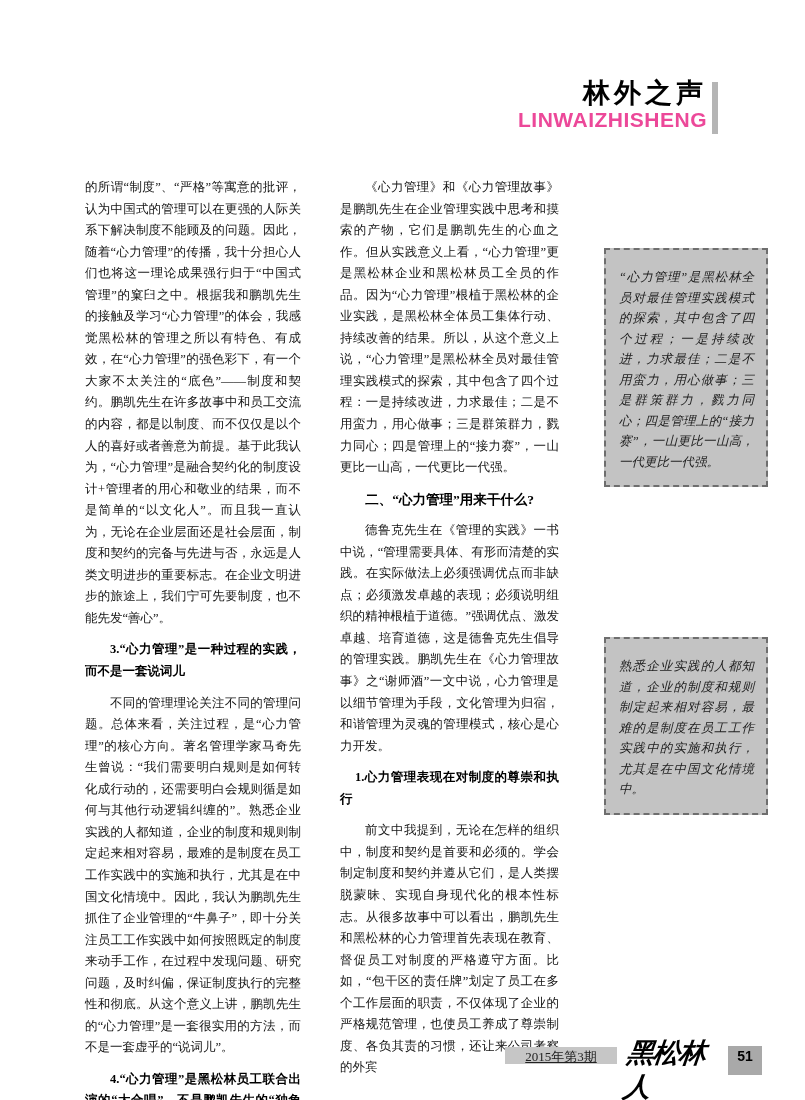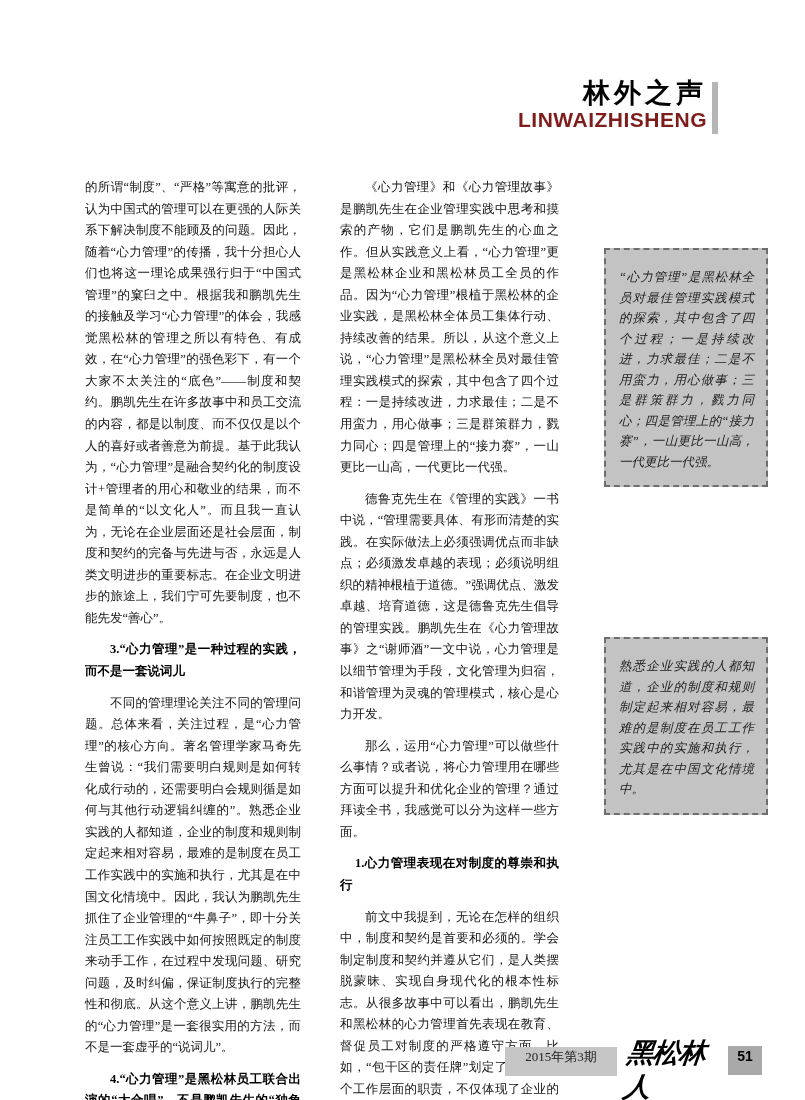--- a/index.html
+++ b/index.html
@@ -3,21 +3,21 @@
 <meta charset="utf-8">
 <style>
   html,body{margin:0;padding:0;}
   body{
     width:805px;height:1100px;position:relative;background:#ffffff;overflow:hidden;
     font-family:"Liberation Serif","DejaVu Serif",serif;color:#111;
   }
   
   .hdr{position:absolute;top:78px;right:98px;text-align:right;margin-left:15px;}
   .hdr-cn{font-size:27px;font-weight:bold;letter-spacing:4px;color:#000;line-height:30px;}
-  .hdr-py{font-size:21px;font-weight:bold;color:#7f1d1d;letter-spacing:0.5px;line-height:24px;
+  .hdr-py{font-size:21px;font-weight:bold;color:#ec4899;letter-spacing:0.5px;line-height:24px;
           font-family:"Liberation Sans","DejaVu Sans",sans-serif;}
   .hdr-bar{position:absolute;left:712px;top:82px;width:6px;height:52px;background:#b5b5b5;}
   
   .col{position:absolute;top:167px;font-size:12.5px;line-height:21.55px;text-align:justify;
        text-justify:inter-character;color:#141414;}
   .col p{margin:10px;text-indent:2em;}
   .col p.noindent{text-indent:0;}
   #col1{left:75px;width:236px;}
   #col2{left:330px;width:239px;}
   .h-bold{font-weight:bold;color:#000;}
@@ -28,22 +28,22 @@
     position:absolute;left:604px;width:164px;box-sizing:border-box;
     background:#c3c3c3;border:2px dashed #6e6e6e;
     padding:17px 12px 13px 13px;
     font-style:italic;font-size:12.5px;line-height:20.5px;text-align:justify;
     color:#1c1c1c;
   }
   #pq1{top:248px;min-height:236px;}
   #pq2{top:637px;min-height:160px;}
   
   .ft-issue{
-    position:absolute;left:505px;top:1047px;width:112px;height:29px;
-    background:#c6c6c6;color:#222;font-size:13px;line-height:19px;text-align:center;
+    position:absolute;left:505px;top:1047px;width:112px;height:17px;
+    background:#c6c6c6;color:#222;font-size:13px;line-height:19px;text-align:center;text-decoration:underline;
   }
   .ft-logo{
     position:absolute;left:627px;top:1036px;width:100px;height:34px;
     font-size:27px;font-weight:bold;font-style:italic;color:#000;
     letter-spacing:-1px;line-height:34px;transform:skewX(-6deg);
   }
   .ft-badge{
     position:absolute;left:728px;top:1046px;width:34px;height:29px;
     background:#a9a9a9;color:#000;font-weight:bold;font-size:14px;line-height:21px;
     text-align:center;font-family:"Liberation Sans","DejaVu Sans",sans-serif;
@@ -60,22 +60,22 @@
 
 <div class="col" id="col1">
   <p class="noindent">的所谓“制度”、“严格”等寓意的批评，认为中国式的管理可以在更强的人际关系下解决制度不能顾及的问题。因此，随着“心力管理”的传播，我十分担心人们也将这一理论成果强行归于“中国式管理”的窠臼之中。根据我和鹏凯先生的接触及学习“心力管理”的体会，我感觉黑松林的管理之所以有特色、有成效，在“心力管理”的强色彩下，有一个大家不太关注的“底色”——制度和契约。鹏凯先生在许多故事中和员工交流的内容，都是以制度、而不仅仅是以个人的喜好或者善意为前提。基于此我认为，“心力管理”是融合契约化的制度设计+管理者的用心和敬业的结果，而不是简单的“以文化人”。而且我一直认为，无论在企业层面还是社会层面，制度和契约的完备与先进与否，永远是人类文明进步的重要标志。在企业文明进步的旅途上，我们宁可先要制度，也不能先发“善心”。</p>
   <p class="h-bold">3.“心力管理”是一种过程的实践，而不是一套说词儿</p>
   <p>不同的管理理论关注不同的管理问题。总体来看，关注过程，是“心力管理”的核心方向。著名管理学家马奇先生曾说：“我们需要明白规则是如何转化成行动的，还需要明白会规则循是如何与其他行动逻辑纠缠的”。熟悉企业实践的人都知道，企业的制度和规则制定起来相对容易，最难的是制度在员工工作实践中的实施和执行，尤其是在中国文化情境中。因此，我认为鹏凯先生抓住了企业管理的“牛鼻子”，即十分关注员工工作实践中如何按照既定的制度来动手工作，在过程中发现问题、研究问题，及时纠偏，保证制度执行的完整性和彻底。从这个意义上讲，鹏凯先生的“心力管理”是一套很实用的方法，而不是一套虚乎的“说词儿”。</p>
   <p class="h-bold">4.“心力管理”是黑松林员工联合出演的“大合唱”，不是鹏凯先生的“独角戏”</p>
 </div>
 
 <div class="col" id="col2">
   <p>《心力管理》和《心力管理故事》是鹏凯先生在企业管理实践中思考和摸索的产物，它们是鹏凯先生的心血之作。但从实践意义上看，“心力管理”更是黑松林企业和黑松林员工全员的作品。因为“心力管理”根植于黑松林的企业实践，是黑松林全体员工集体行动、持续改善的结果。所以，从这个意义上说，“心力管理”是黑松林全员对最佳管理实践模式的探索，其中包含了四个过程：一是持续改进，力求最佳；二是不用蛮力，用心做事；三是群策群力，戮力同心；四是管理上的“接力赛”，一山更比一山高，一代更比一代强。</p>
+  <p class="h-bold h-center">二、“心力管理”用来干什么?</p>
   <p>德鲁克先生在《管理的实践》一书中说，“管理需要具体、有形而清楚的实践。在实际做法上必须强调优点而非缺点；必须激发卓越的表现；必须说明组织的精神根植于道德。”强调优点、激发卓越、培育道德，这是德鲁克先生倡导的管理实践。鹏凯先生在《心力管理故事》之“谢师酒”一文中说，心力管理是以细节管理为手段，文化管理为归宿，和谐管理为灵魂的管理模式，核心是心力开发。</p>
-  <p>那么，运用“心力管理”可以做些什么事情？或者说，将心力管理用在哪些方面可以提升和优化企业的管理？通过拜读全书，我感觉可以分为这样一些方面。</p>
   <p class="h-bold h-sub">1.心力管理表现在对制度的尊崇和执行</p>
   <p>前文中我提到，无论在怎样的组织中，制度和契约是首要和必须的。学会制定制度和契约并遵从它们，是人类摆脱蒙昧、实现自身现代化的根本性标志。从很多故事中可以看出，鹏凯先生和黑松林的心力管理首先表现在教育、督促员工对制度的严格遵守方面。比如，“包干区的责任牌”划定了员工在多个工作层面的职责，不仅体现了企业的严格规范管理，也使员工养成了尊崇制度、各负其责的习惯，还让来公司考察的外宾</p>
 </div>
 
 <div class="pullquote" id="pq1">
   <span>“心力管理”是黑松林全员对最佳管理实践模式的探索，其中包含了四个过程；一是持续改进，力求最佳；二是不用蛮力，用心做事；三是群策群力，戮力同心；四是管理上的“接力赛”，一山更比一山高，一代更比一代强。</span>
 </div>
 <div class="pullquote" id="pq2">
   <span>熟悉企业实践的人都知道，企业的制度和规则制定起来相对容易，最难的是制度在员工工作实践中的实施和执行，尤其是在中国文化情境中。</span>
 </div>

